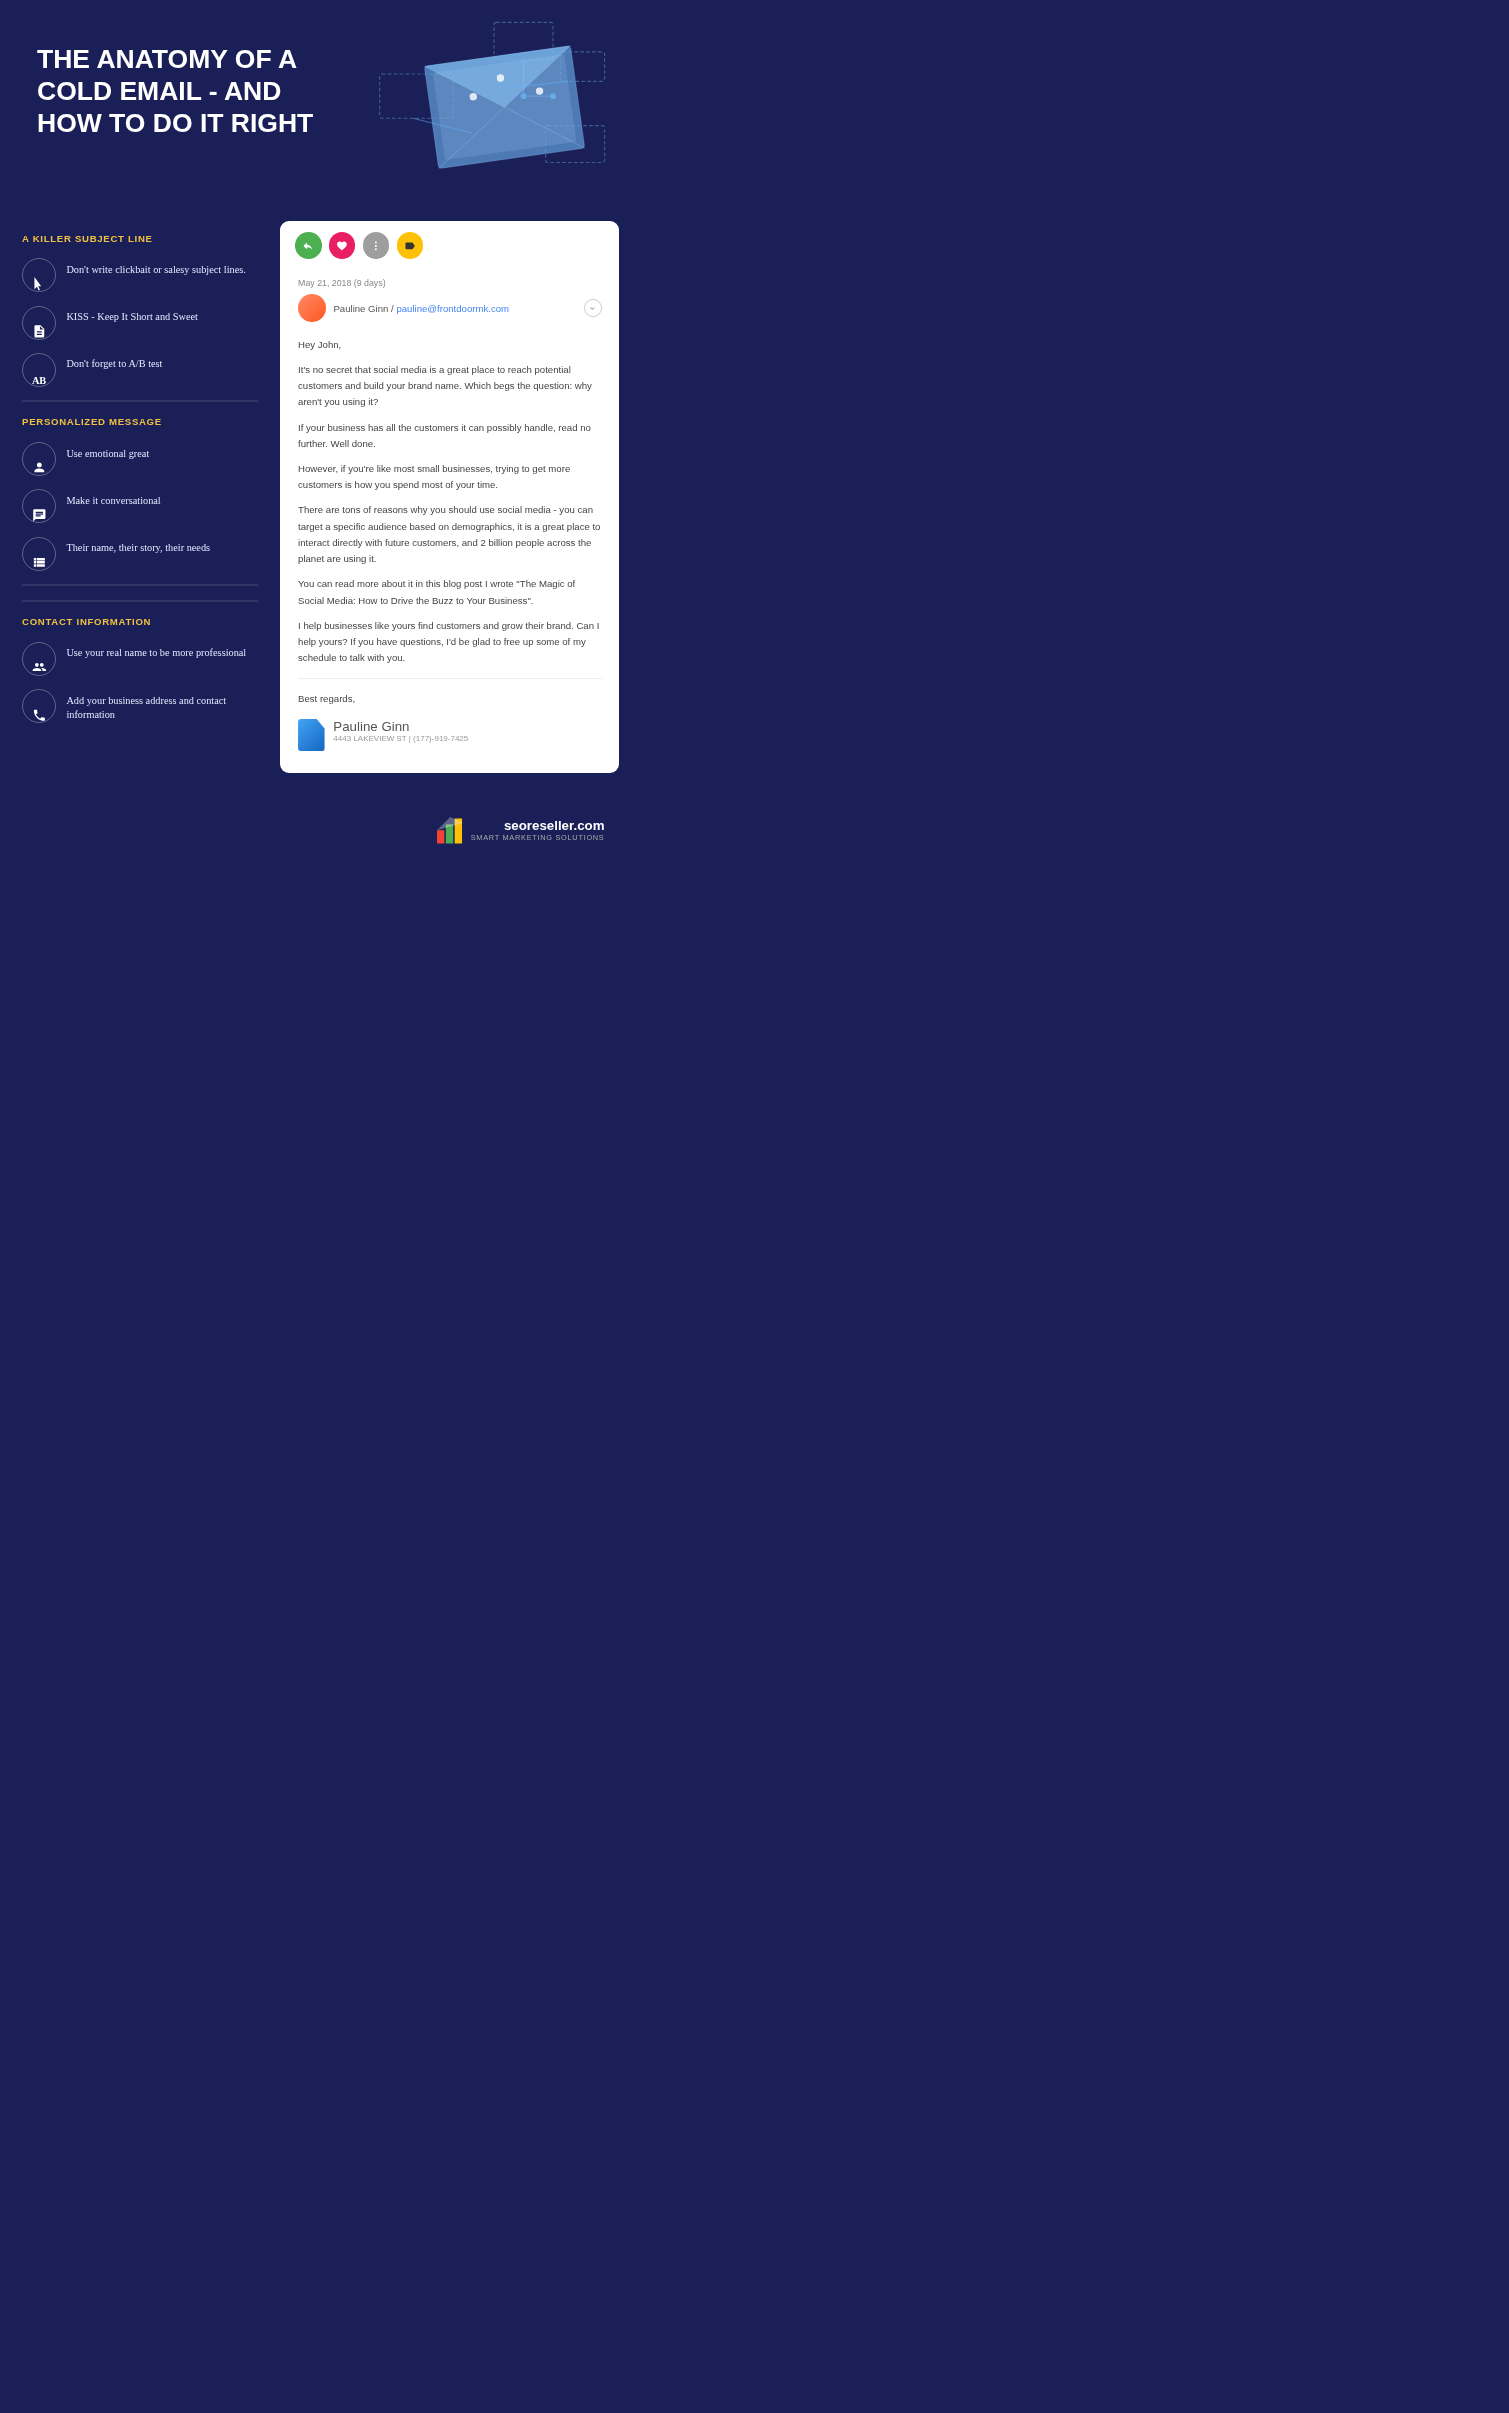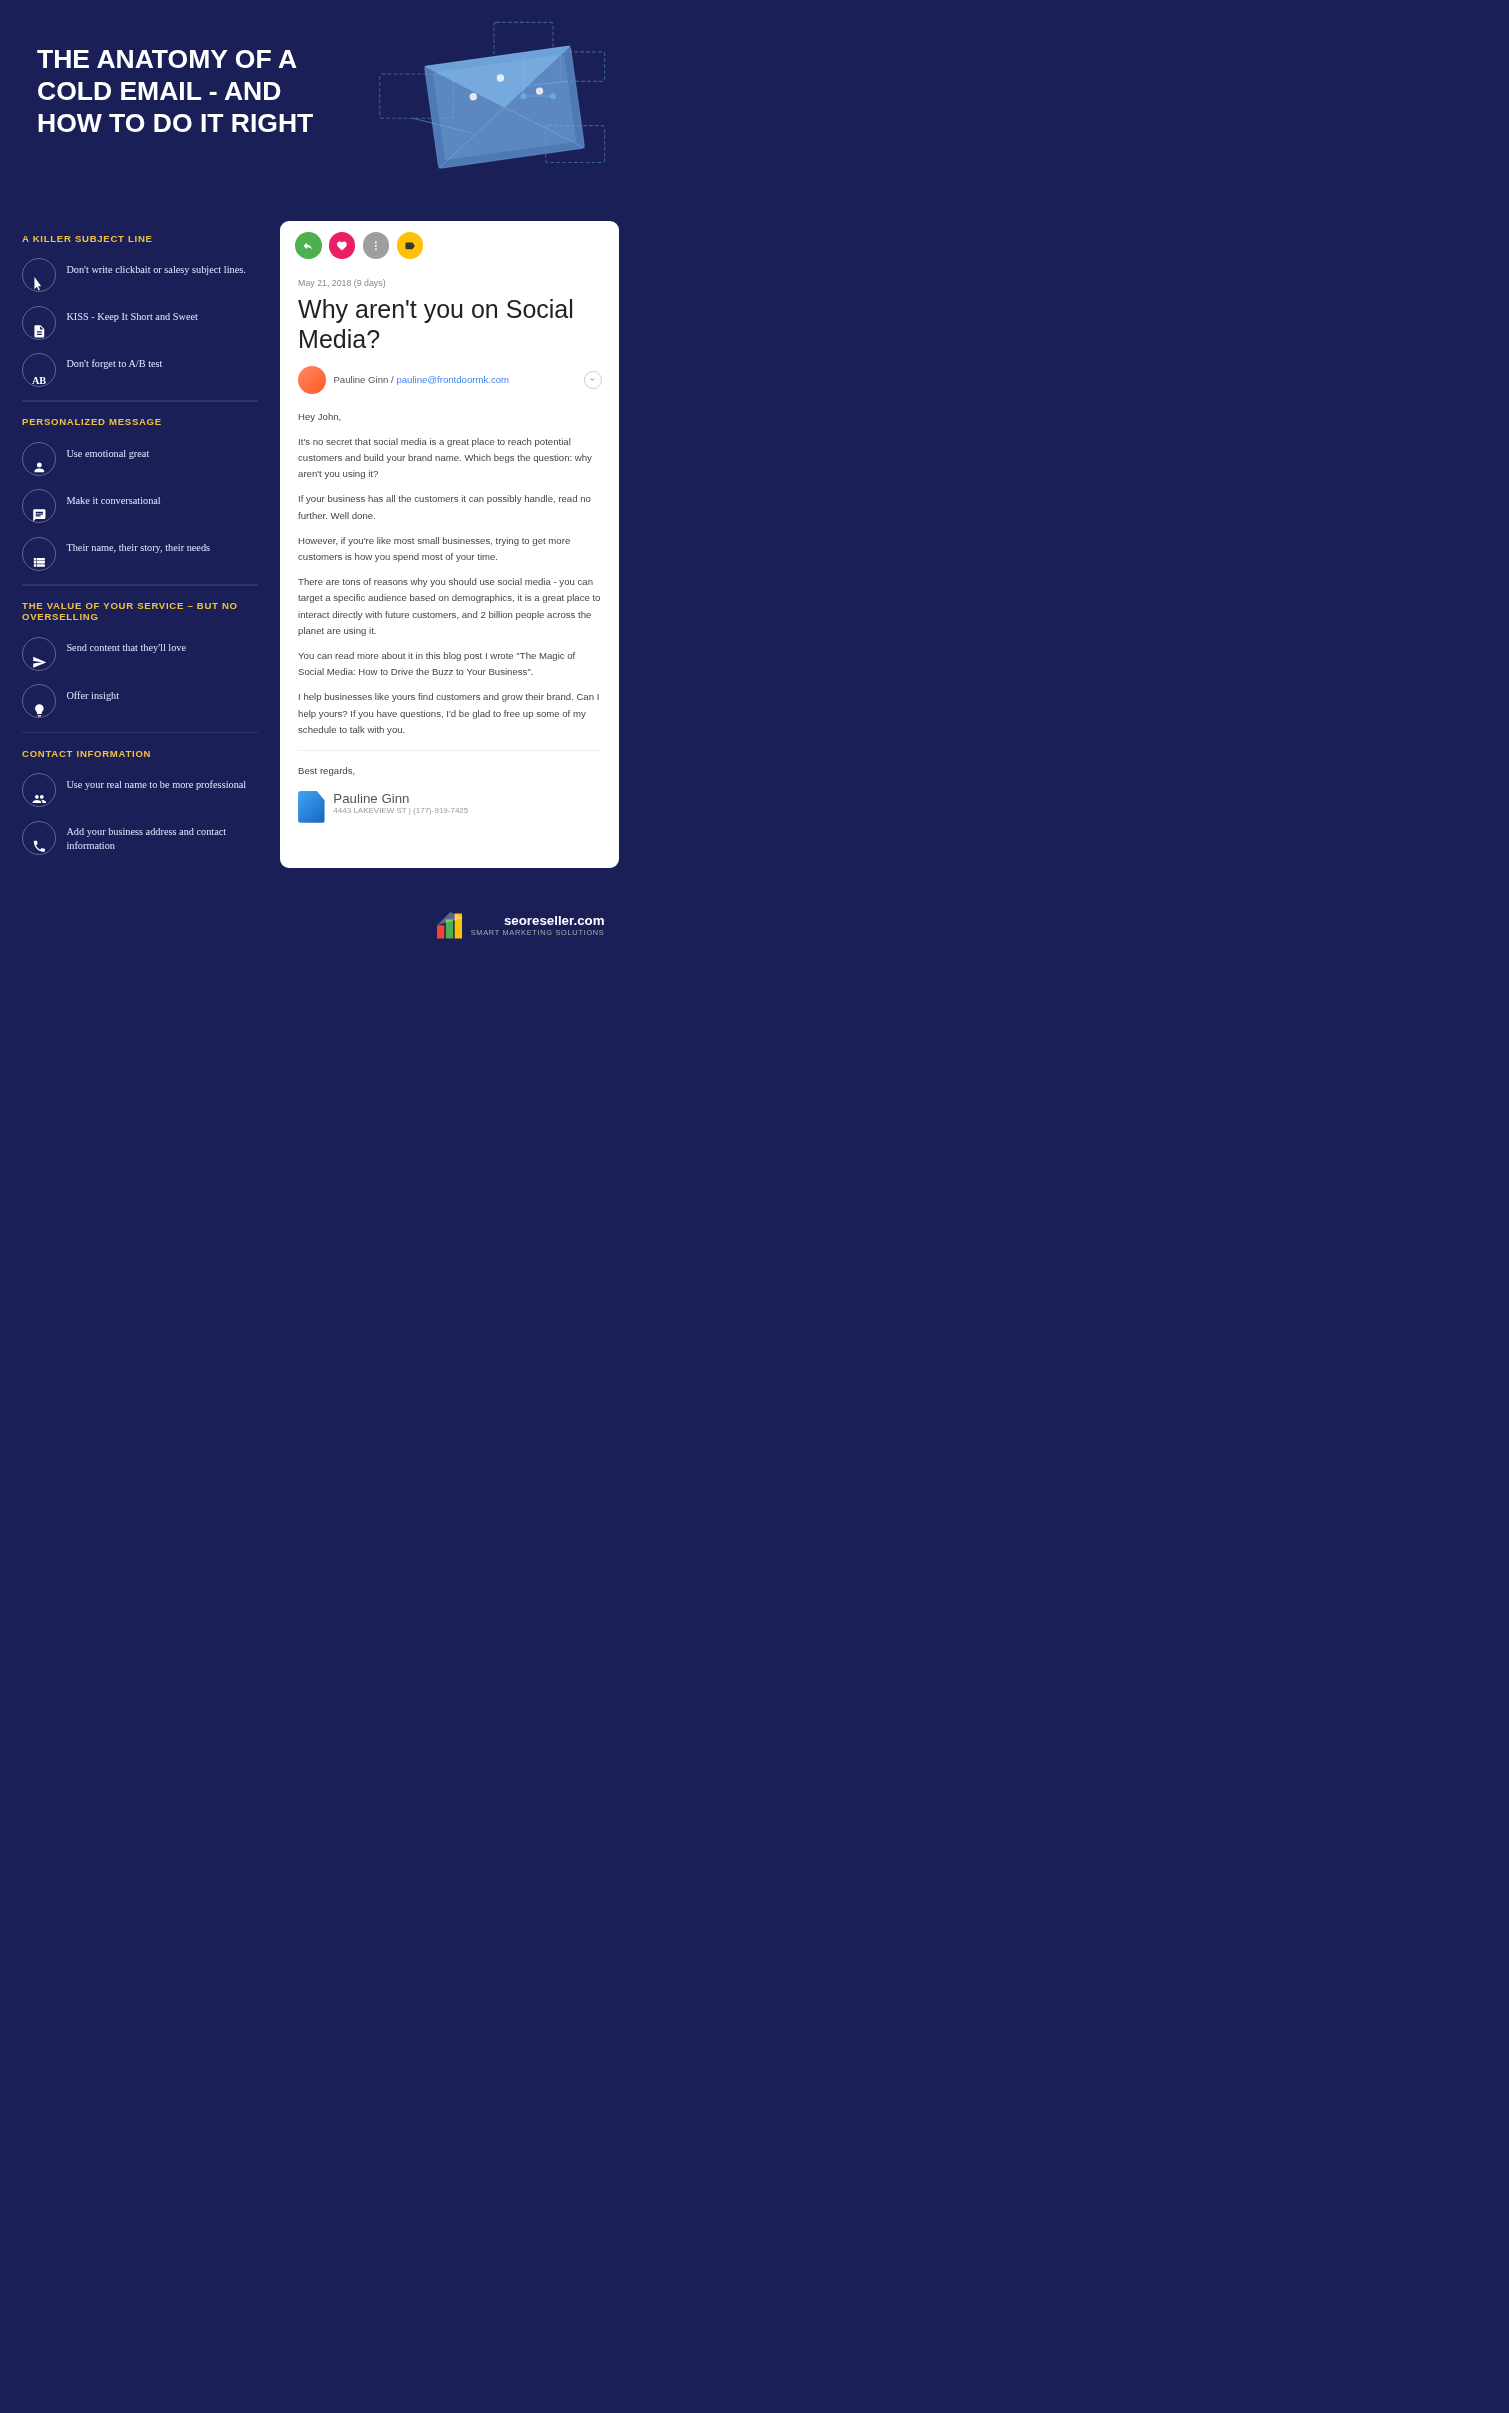--- a/index.html
+++ b/index.html
@@ -353,39 +353,20 @@
           <svg width="14.7" height="14.7" viewBox="0 0 24 24" fill="white">
               <path d="M3,9H7V5H3V9ZM3,14H7V10H3V14ZM3,19H7V15H3V19ZM8,9H21V5H8V9ZM8,14H21V10H8V14ZM8,19H21V15H8V19Z"></path>
             </svg>
         </div>
         <span class="item-text">Their name, their story, their needs</span>
       </div>
     </div>
 
     <div class="section-separator"></div>
 
-    <div class="left-section">
-      <div class="section-title">THE VALUE OF YOUR SERVICE – BUT NO OVERSELLING</div>
-      <div class="item-row">
-        <div class="icon-circle">
-          <svg width="14.7" height="14.7" viewBox="0 0 24 24" fill="white">
-              <path d="M2.01,21L23,12 2.01,3 2,10 17,12 2,14z"></path>
-            </svg>
-        </div>
-        <span class="item-text">Send content that they'll love</span>
-      </div>
-      <div class="item-row">
-        <div class="icon-circle">
-          <svg width="14.7" height="14.7" viewBox="0 0 24 24" fill="white">
-              <path d="M9,21C9,21.55 9.45,22 10,22H14C14.55,22 15,21.55 15,21V20H9V21ZM12,2C8.14,2 5,5.14 5,9C5,11.38 6.19,13.47 8,14.74V17C8,17.55 8.45,18 9,18H15C15.55,18 16,17.55 16,17V14.74C17.81,13.47 19,11.38 19,9C19,5.14 15.86,2 12,2Z"></path>
-            </svg>
-        </div>
-        <span class="item-text">Offer insight</span>
-      </div>
-    </div>
 
     <div class="section-separator"></div>
 
     <div class="left-section">
       <div class="section-title">CONTACT INFORMATION</div>
       <div class="item-row">
         <div class="icon-circle">
           <svg width="14.7" height="14.7" viewBox="0 0 24 24" fill="white">
               <path d="M16,11C17.66,11 18.99,9.66 18.99,8C18.99,6.34 17.66,5 16,5C14.34,5 13,6.34 13,8C13,9.66 14.34,11 16,11ZM8,11C9.66,11 10.99,9.66 10.99,8C10.99,6.34 9.66,5 8,5C6.34,5 5,6.34 5,8C5,9.66 6.34,11 8,11ZM8,13C5.67,13 1,14.17 1,16.5V18H15V16.5C15,14.17 10.33,13 8,13ZM16,13C15.71,13 15.38,13.02 15.03,13.05C16.19,13.89 17,15.02 17,16.5V18H23V16.5C23,14.17 18.33,13 16,13Z"></path>
             </svg>
@@ -428,21 +409,20 @@
         <svg width="11.8" height="11.8" viewBox="0 0 24 24" fill="#333">
             <path d="M17.63,5.84C17.27,5.33 16.67,5 16,5H5A2,2 0 0,0 3,7V17A2,2 0 0,0 5,19H16C16.67,19 17.27,18.67 17.63,18.16L22,12L17.63,5.84Z"></path>
           </svg>
       </div>
     </div>
 
     <div class="email-body">
 
       <div class="email-date">May 21, 2018 (9 days)</div>
 
-      <div class="email-subject">Why aren't you on Social Media?</div>
 
       <div class="email-sender">
         <div class="sender-avatar"></div>
         <div class="sender-info">
           <span>Pauline Ginn</span>
           <span> / </span>
           <span class="sender-email">pauline@frontdoormk.com</span>
         </div>
         <div class="expand-icon">
           <svg width="8.8" height="8.8" viewBox="0 0 24 24" fill="#888">

